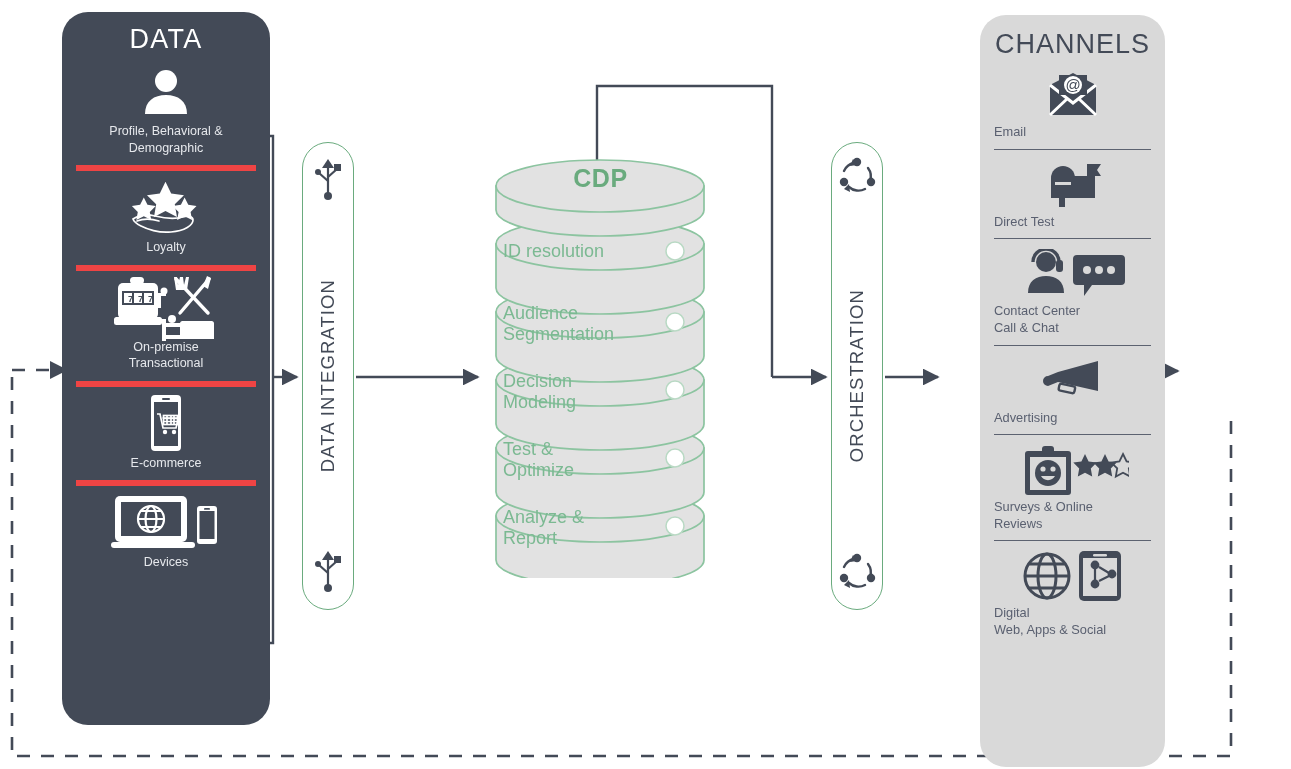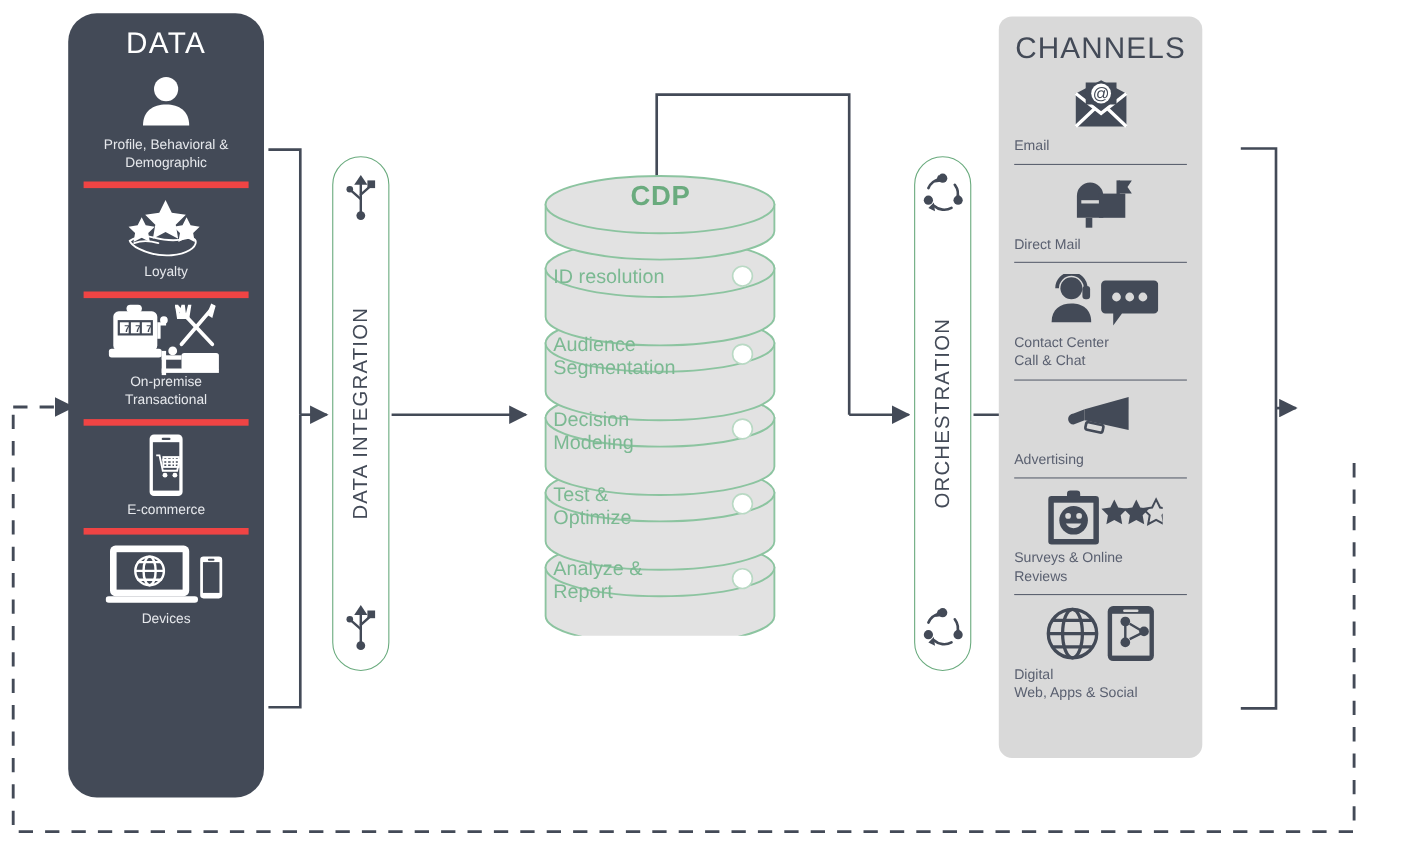--- a/index.html
+++ b/index.html
@@ -11,21 +11,21 @@
     position: relative;
   }
   #stage { position: relative; width: 1291px; height: 769px; }
 
   
   #wires { position: absolute; left: 0; top: 0; width: 1291px; height: 769px; }
 
   
   .data-panel {
     position: absolute; left: 62px; top: 12px;
-    width: 178px; height: 713px;
+    width: 208px; height: 713px;
     background: #434a57;
     border-radius: 26px;
     z-index: 3;
   }
   .data-title {
     text-align: center;
     color: #ffffff;
     font-size: 27px;
     letter-spacing: 1.2px;
     margin-top: 12px;
@@ -85,24 +85,24 @@
     color: #7bb992;
     font-size: 18px;
     line-height: 1.18;
     white-space: pre-line;
     width: 160px;
     left: 10px;
   }
 
   
   .channels-panel {
-    position: absolute; left: 908px; top: 15px;
-    width: 185px; height: 674px;
+    position: absolute; left: 980px; top: 15px;
+    width: 185px; height: 752px;
     background: #d9d9d9;
-    border-radius: 12px;
+    border-radius: 26px;
     z-index: 3;
   }
   .channels-title {
     text-align: center; color: #434a57;
     font-size: 27px; letter-spacing: 1px;
     margin-top: 14px; font-weight: 400;
   }
   .ch-items { padding: 0 14px; }
   .ch-item { position: relative; }
   .ch-item + .ch-item { border-top: 1px solid #5c6270; }
@@ -409,21 +409,21 @@
         <div class="ch-icon">
           <svg width="56" height="46" viewBox="0 0 56 46" fill="#434a57">
             <path d="M6 16 A12 12 0 0 1 30 16 L30 36 L6 36 Z"></path>
             <rect x="26" y="14" width="24" height="22"></rect>
             <rect x="14" y="36" width="6" height="9"></rect>
             <path d="M44 2 L56 2 L52 8 L56 14 L44 14 Z"></path>
             <rect x="42" y="2" width="3" height="14"></rect>
             <rect x="10" y="20" width="16" height="3" fill="#d9d9d9"></rect>
           </svg>
         </div>
-        <div class="ch-label">Direct Mail</div>
+        <div class="ch-label">Direct Test</div>
       </div>
 
       <div class="ch-item">
         <div class="ch-icon">
           <svg width="105" height="50" viewBox="0 0 105 50" fill="#434a57">
             <circle cx="26" cy="13" r="10"></circle>
             <path d="M8 44 C8 32 16 27 26 27 C36 27 44 32 44 44 Z"></path>
             <path d="M13 13 A13 13 0 0 1 39 13" fill="none" stroke="#434a57" stroke-width="3.4"></path>
             <rect x="36" y="11" width="7" height="12" rx="3"></rect>
             <path d="M57 6 L101 6 A4 4 0 0 1 105 10 L105 32 A4 4 0 0 1 101 36 L72 36 L64 47 L64 36 L57 36 A4 4 0 0 1 53 32 L53 10 A4 4 0 0 1 57 6 Z"></path>

